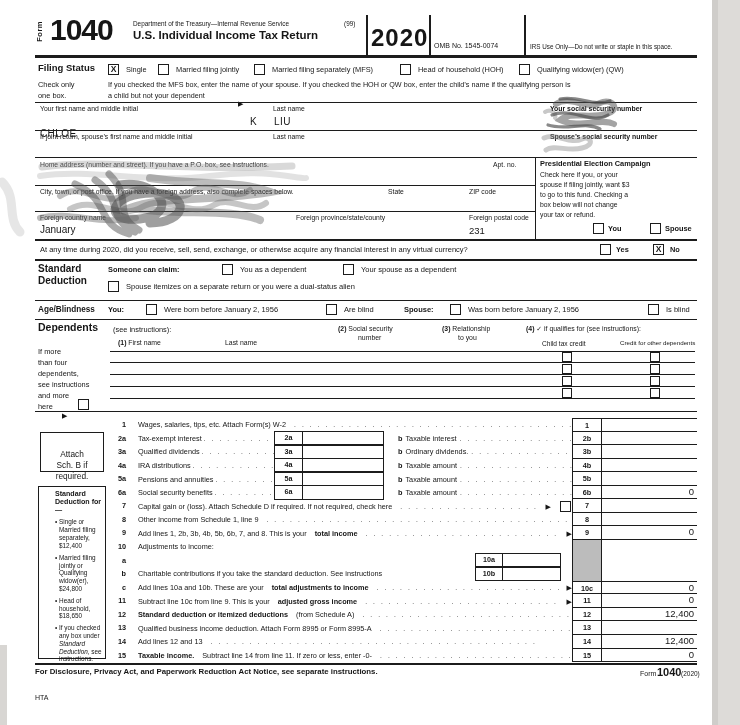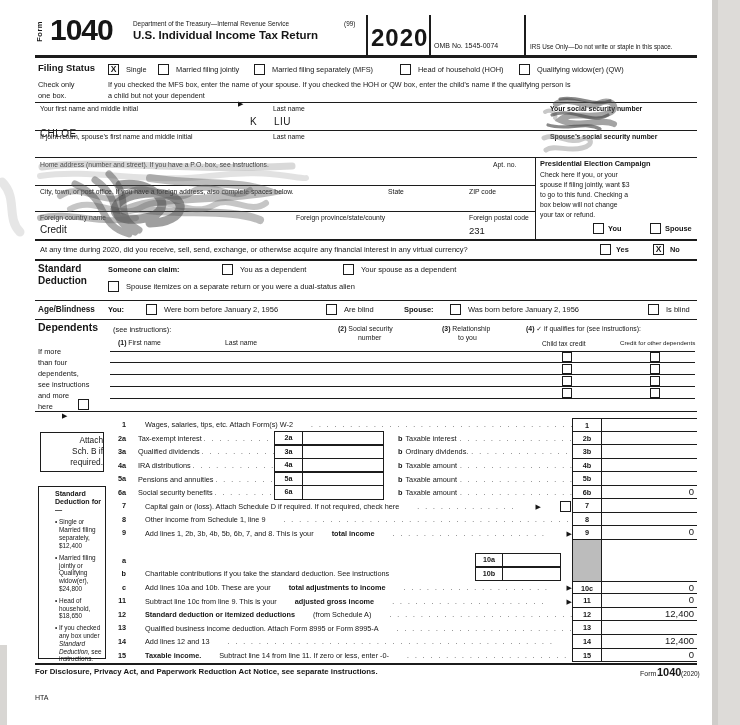--- a/index.html
+++ b/index.html
@@ -20,21 +20,21 @@
   .lead::after{content:".  .  .  .  .  .  .  .  .  .  .  .  .  .  .  .  .  .  .  .  .  .  .  .  .  .  .  .  .  .  .  .  .  .  .  .  .  .  .  .  .  .";
       letter-spacing:2.1px;font-size:6.6px}
   
   .form-vert{position:absolute;left:35px;top:21px;writing-mode:vertical-rl;transform:rotate(180deg);
       font-size:7.5px;font-weight:700;letter-spacing:.5px}
   
   .inc-row{position:absolute;left:105px;width:467px;height:13.56px;font-size:7.3px}
   .inc-num{position:absolute;left:0;top:0;width:21px;text-align:right;font-weight:700;line-height:13.56px}
   .zoneA{position:absolute;left:33px;width:136px;top:0;height:100%;display:flex;align-items:center;gap:2px}
   .zoneB{position:absolute;left:293px;width:174px;top:0;height:100%;display:flex;align-items:center;gap:3px}
-  .zoneFull{position:absolute;left:40px;right:0;top:0;height:100%;display:flex;align-items:center;gap:18px}
+  .zoneFull{position:absolute;left:33px;right:0;top:0;height:100%;display:flex;align-items:center;gap:8px}
   .zoneMid{right:99px}
   .aBox{position:absolute;left:169px;top:-.5px;width:110px;height:14.3px;border:1px solid #1c1c1c;
       box-sizing:border-box;display:flex;background:#fff}
   .aLabel{width:27px;border-right:1px solid #1c1c1c;font-weight:700;text-align:center;line-height:12px;font-size:7.2px}
   .aVal{flex:1}
   .midBox{position:absolute;left:370px;top:-.5px;width:86px;height:14.3px;border:1px solid #1c1c1c;
       box-sizing:border-box;display:flex;background:#fff}
   .midLabel{width:26px;border-right:1px solid #1c1c1c;font-weight:700;text-align:center;line-height:12px;font-size:7.2px}
   .midVal{flex:1}
   .rnum{position:absolute;left:572px;width:30px;height:13.56px;box-sizing:border-box;background:#fff;
@@ -43,21 +43,21 @@
   .rval{position:absolute;left:602px;width:95px;height:13.56px;box-sizing:border-box;
       border-bottom:1px solid #1c1c1c;text-align:right;font:9.5px/12.5px "Liberation Sans",sans-serif;padding-right:3px}
   .tb{border-top:1.3px solid #1c1c1c}
   .grayblock{position:absolute;left:572px;top:540px;width:30px;height:40.7px;background:#bcbcbc;
       box-sizing:border-box;border-left:1.3px solid #1c1c1c;border-right:1.3px solid #1c1c1c}
   
   .dep-row{position:absolute;left:110px;width:585px;height:12px;border-bottom:1px solid #1c1c1c;box-sizing:border-box}
   .dep-cb{position:absolute;width:10px;height:10px;border:1.1px solid #1c1c1c;background:#fff;box-sizing:border-box;top:.5px}
   
   .attachbox{position:absolute;left:40px;top:432px;width:64px;height:40px;border:1.4px solid #1c1c1c;
-      box-sizing:border-box;text-align:right;font-size:8.3px;line-height:1.32;padding-top:2px}
+      box-sizing:border-box;text-align:center;font-size:8.3px;line-height:1.32;padding-top:16px}
   .stdbox{position:absolute;left:38px;top:486px;width:68px;height:173px;border:1.4px solid #1c1c1c;
       box-sizing:border-box;padding:3px 2px 0 16px;font-size:6.4px;line-height:1.22}
   .stdbox .hd{font-weight:700;font-size:7.1px;margin-bottom:4px;line-height:1.15}
   .bullet{margin-bottom:4px;text-indent:-4px;padding-left:4px;white-space:normal}
   .bullet::before{content:"• "}
   .scribbles{position:absolute;left:0;top:0;z-index:6;pointer-events:none}
   .edge{position:absolute;background:#d8d6d3}
 </style>
 </head>
 <body>
@@ -112,21 +112,21 @@
 <span class="t" style="left:493px;top:161px;font-size:6.8px">Apt. no.</span>
 <div class="vl" style="left:535px;top:157px;height:83px;width:1.2px"></div>
 <div class="hl" style="left:35px;top:185px;width:500px;height:1px"></div>
 <span class="t" style="left:40px;top:188px;font-size:6.8px">City, town, or post office. If you have a foreign address, also complete spaces below.</span>
 <div class="vl" style="left:382px;top:185px;height:26px"></div>
 <span class="t" style="left:388px;top:188px;font-size:6.8px">State</span>
 <div class="vl" style="left:463px;top:185px;height:26px"></div>
 <span class="t" style="left:469px;top:188px;font-size:6.8px">ZIP code</span>
 <div class="hl" style="left:35px;top:211px;width:500px;height:1px"></div>
 <span class="t" style="left:40px;top:214px;font-size:6.8px">Foreign country name</span>
-<span class="t" style="left:40px;top:224px;font-size:10px">Credit</span>
+<span class="t" style="left:40px;top:224px;font-size:10px">January</span>
 <div class="vl" style="left:290px;top:211px;height:28px"></div>
 <span class="t" style="left:296px;top:214px;font-size:6.8px">Foreign province/state/county</span>
 <div class="vl" style="left:463px;top:211px;height:28px"></div>
 <span class="t" style="left:469px;top:214px;font-size:6.8px">Foreign postal code</span>
 <span class="t" style="left:469px;top:226px;font-size:9.5px">231</span>
 
 <span class="t b" style="left:540px;top:160px;font-size:7.4px">Presidential Election Campaign</span>
 <span class="t" style="left:540px;top:171px;font-size:6.8px">Check here if you, or your</span>
 <span class="t" style="left:540px;top:181px;font-size:6.8px">spouse if filing jointly, want $3</span>
 <span class="t" style="left:540px;top:191px;font-size:6.8px">to go to this fund. Checking a</span>
@@ -352,20 +352,26 @@
       <span class="inc-num">9</span>
       <span class="zoneFull">
         <span>Add lines 1, 2b, 3b, 4b, 5b, 6b, 7, and 8. This is your </span>
         <b>total income</b>
         <span class="lead"></span>
         <span class="arr"></span>
       </span>
     </div>
     <div class="rnum" style="top: 526.48px;">9</div>
     <div class="rval" style="top: 526.48px;">0</div>
+    <div class="inc-row" style="top: 540.04px;">
+      <span class="inc-num">10</span>
+      <span class="zoneFull">
+        <span>Adjustments to income:</span>
+      </span>
+    </div>
     <div class="inc-row" style="top: 553.6px;">
       <span class="inc-num">a</span>
       <span class="midBox">
         <span class="midLabel">10a</span>
         <span class="midVal"></span>
       </span>
     </div>
     <div class="inc-row" style="top: 567.16px;">
       <span class="inc-num">b</span>
       <span class="zoneFull zoneMid">

